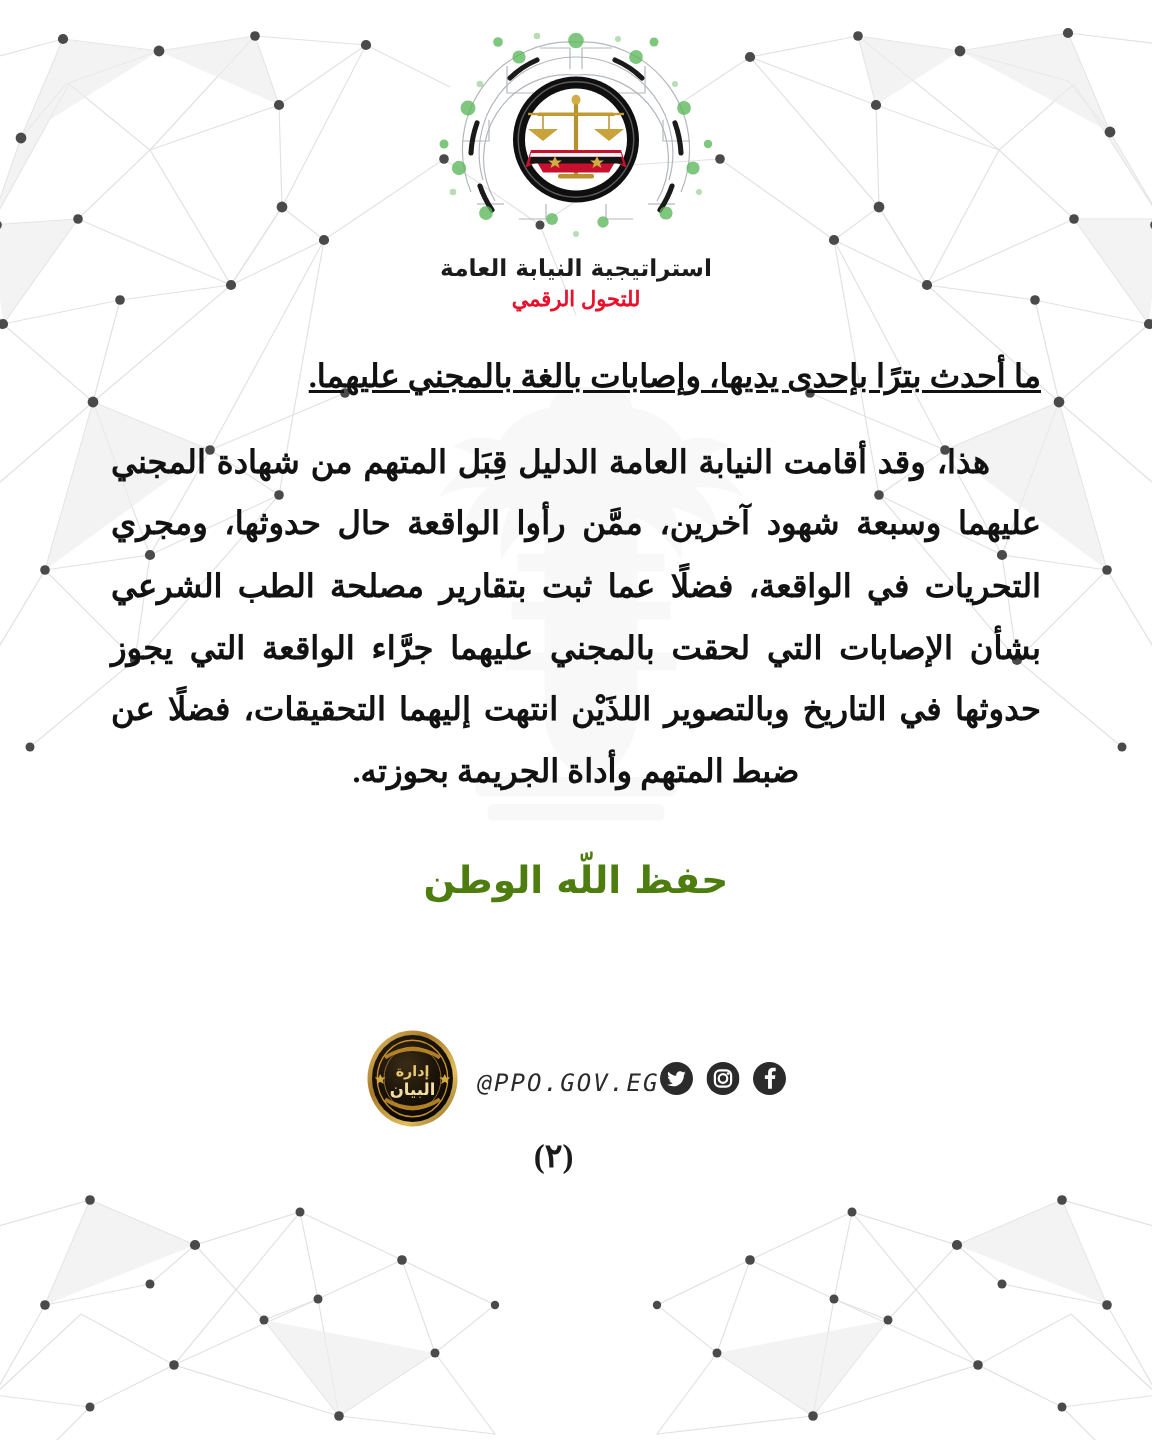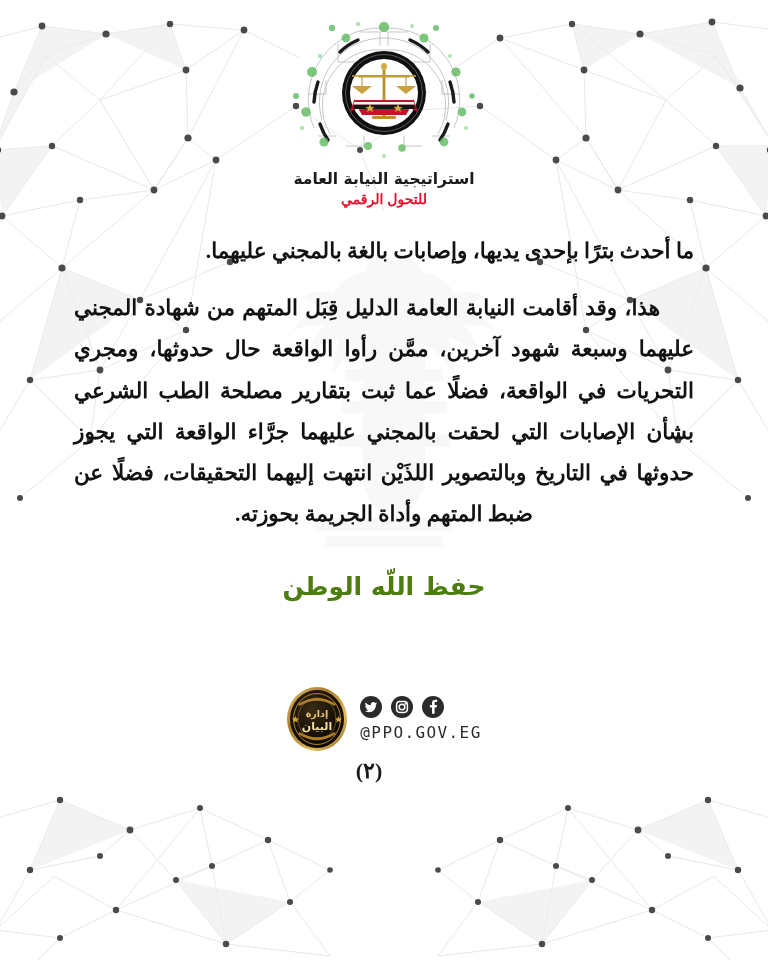--- a/index.html
+++ b/index.html
@@ -108,20 +108,21 @@
     line-height: 1.92;
     direction: rtl;
     text-align: justify;
     margin-bottom: 10px;
   }
 
   .para.first {
     text-align: justify;
     text-align-last: right;
     margin-bottom: 16px;
+    text-decoration: underline;
   }
 
   .para.second {
     text-indent: 34px;
     text-align: justify;
     text-align-last: center;
   }
 
   .closing {
     margin-top: 26px;
@@ -157,22 +158,23 @@
   }
 
   .seal {
     width: 62px;
     height: 66px;
     flex: 0 0 auto;
   }
 
   .social-col {
     display: flex;
-    flex-direction: column;
-    align-items: flex-end;
+    flex-direction: row;
+    align-items: center;
+    font-style: italic;
   }
 
   .social-icons {
     display: flex;
     flex-direction: row;
     gap: 9px;
     align-items: center;
     justify-content: center;
   }
 

